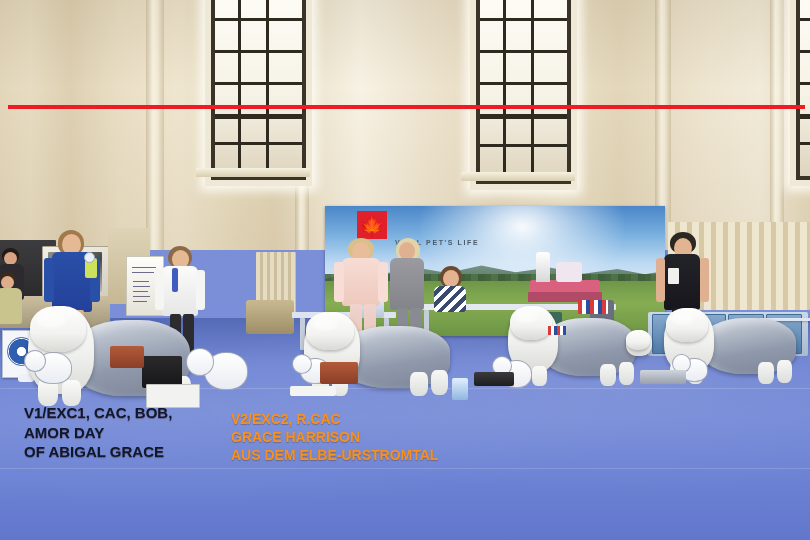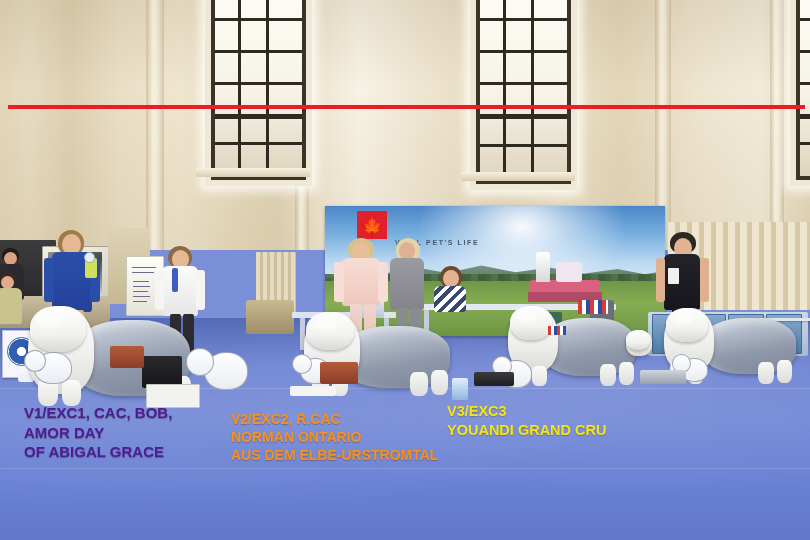--- a/index.html
+++ b/index.html
@@ -139,21 +139,21 @@
     position:absolute;left:8px;top:69px;
     font-family:"Liberation Sans",sans-serif;
     font-weight:bold;font-size:38px;line-height:1;
     color:#ee1b24;white-space:nowrap;letter-spacing:-.3px;
   }
   #title-rule{
     position:absolute;left:8px;top:105px;width:797px;height:4px;background:#ee1b24;
   }
 
   .cap{position:absolute;font-weight:bold;line-height:1.30;white-space:pre-line;}
-  #cap1{left:24px;top:403px;font-size:15px;color:#4c1d95;
+  #cap1{left:24px;top:403px;font-size:15px;color:#0f172a;
         text-shadow:0 1px 1px rgba(60,0,0,.35);}
   #cap2{left:231px;top:410px;font-size:14px;color:#f7911e;
         text-shadow:0 1px 1px rgba(90,40,0,.35);}
   #cap3{left:447px;top:402px;font-size:14.5px;color:#f5e516;
         text-shadow:0 1px 1px rgba(70,60,0,.35);}
   #cap4{left:650px;top:398px;font-size:14.5px;color:#ffffff;
         text-shadow:0 1px 2px rgba(20,30,80,.55);}
 
   .sign{position:absolute;background:#f4f6fa;border:1px solid #b9c0cf;
     box-shadow:0 1px 2px rgba(0,0,0,.3);}
@@ -419,18 +419,16 @@
   <div class="blk" style="left:290px;top:386px;width:46px;height:10px;background:#f4f5f2;border-radius:2px;"></div>
   <div class="blk" style="left:640px;top:370px;width:46px;height:14px;background:linear-gradient(180deg,#cfd4dd,#9aa1ad);border-radius:2px;"></div>
   <div class="blk" style="left:452px;top:378px;width:16px;height:22px;background:linear-gradient(180deg,#e2efff,#8fb7e0);border-radius:2px;"></div>
 
   <div id="title-rule"></div>
 
   <div class="cap" id="cap1">V1/EXC1, CAC, BOB,
 AMOR DAY
 OF ABIGAL GRACE</div>
   <div class="cap" id="cap2">V2/EXC2, R.CAC
-NORMAN ONTARIO
+GRACE HARRISON
 AUS DEM ELBE-URSTROMTAL</div>
-  <div class="cap" id="cap3">V3/EXC3
-YOUANDI GRAND CRU</div>
 
 </div>
 
 </body></html>

